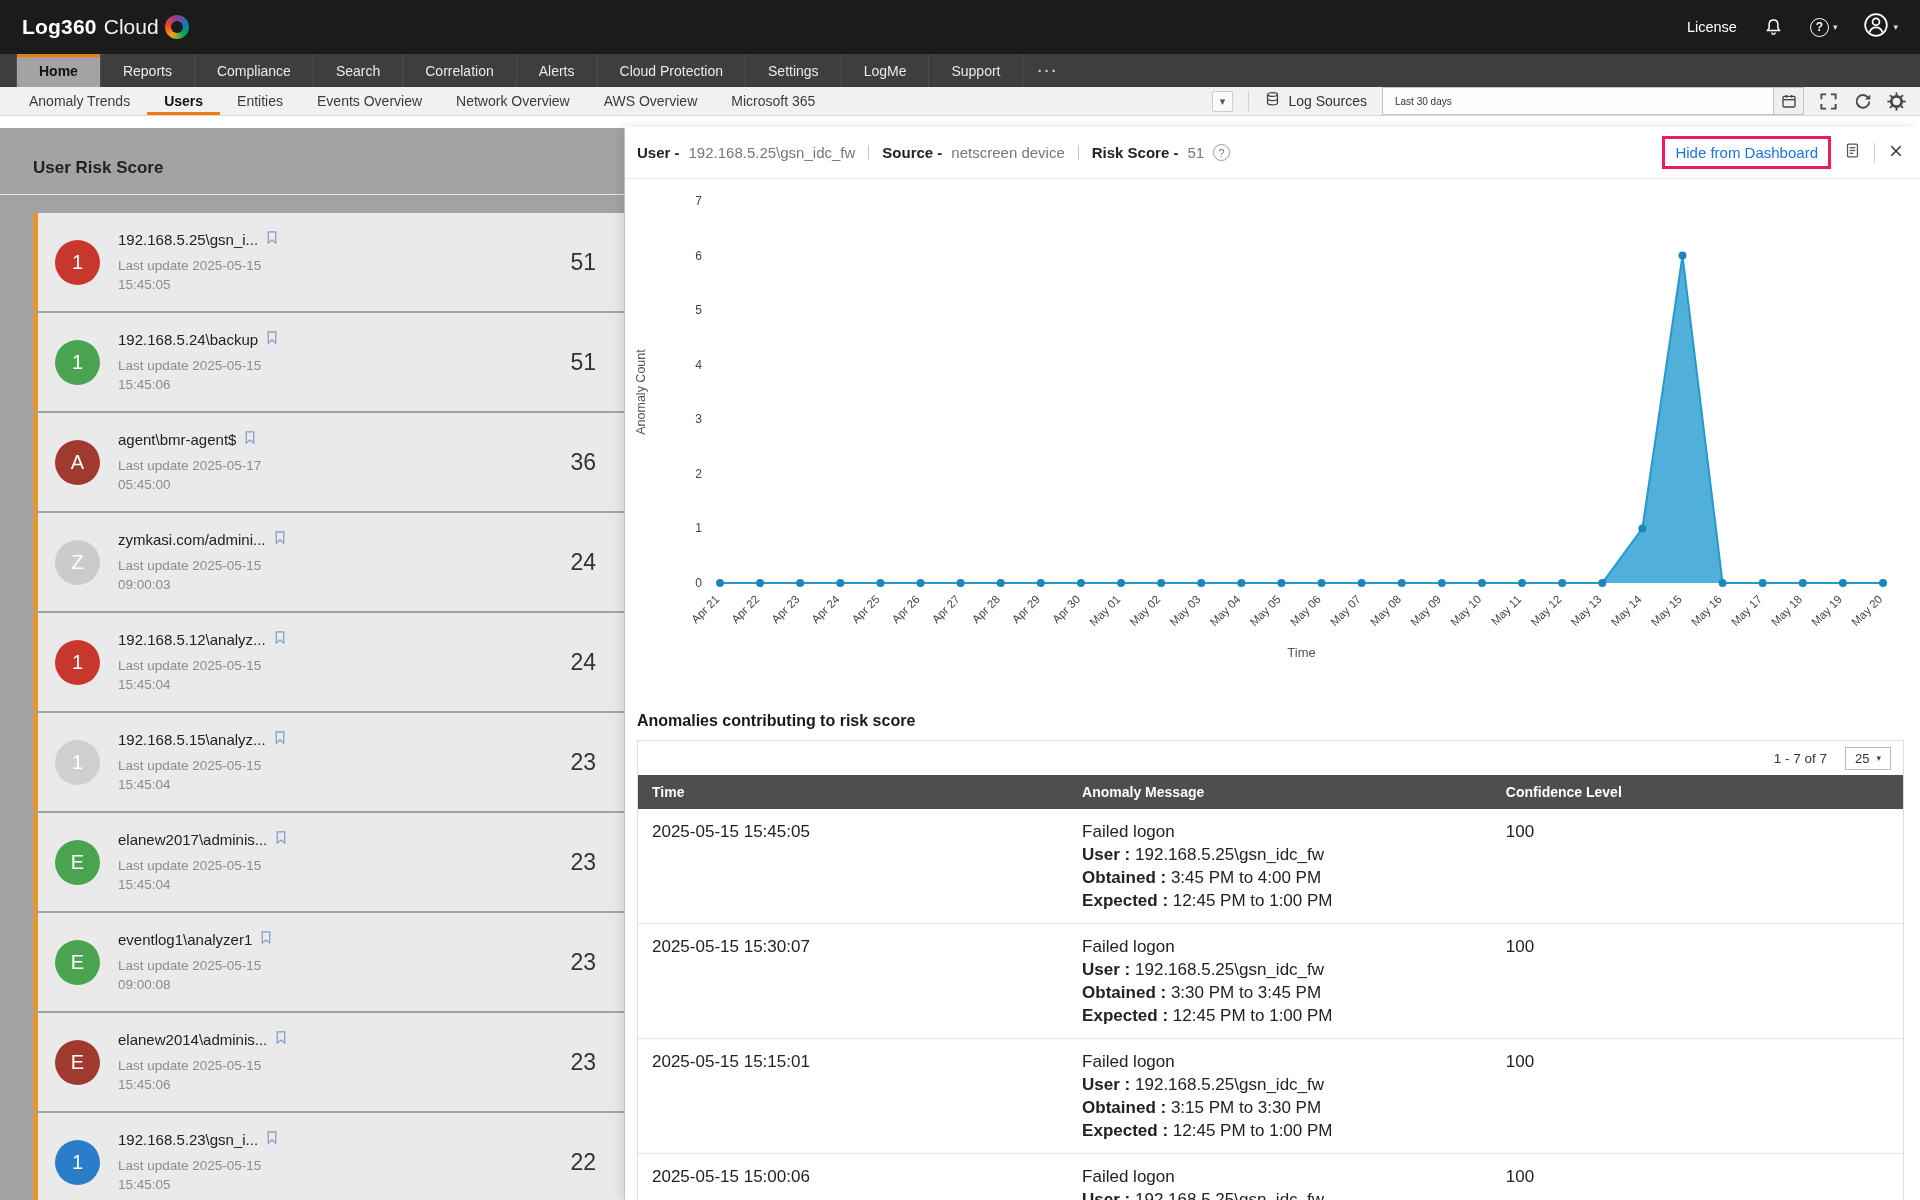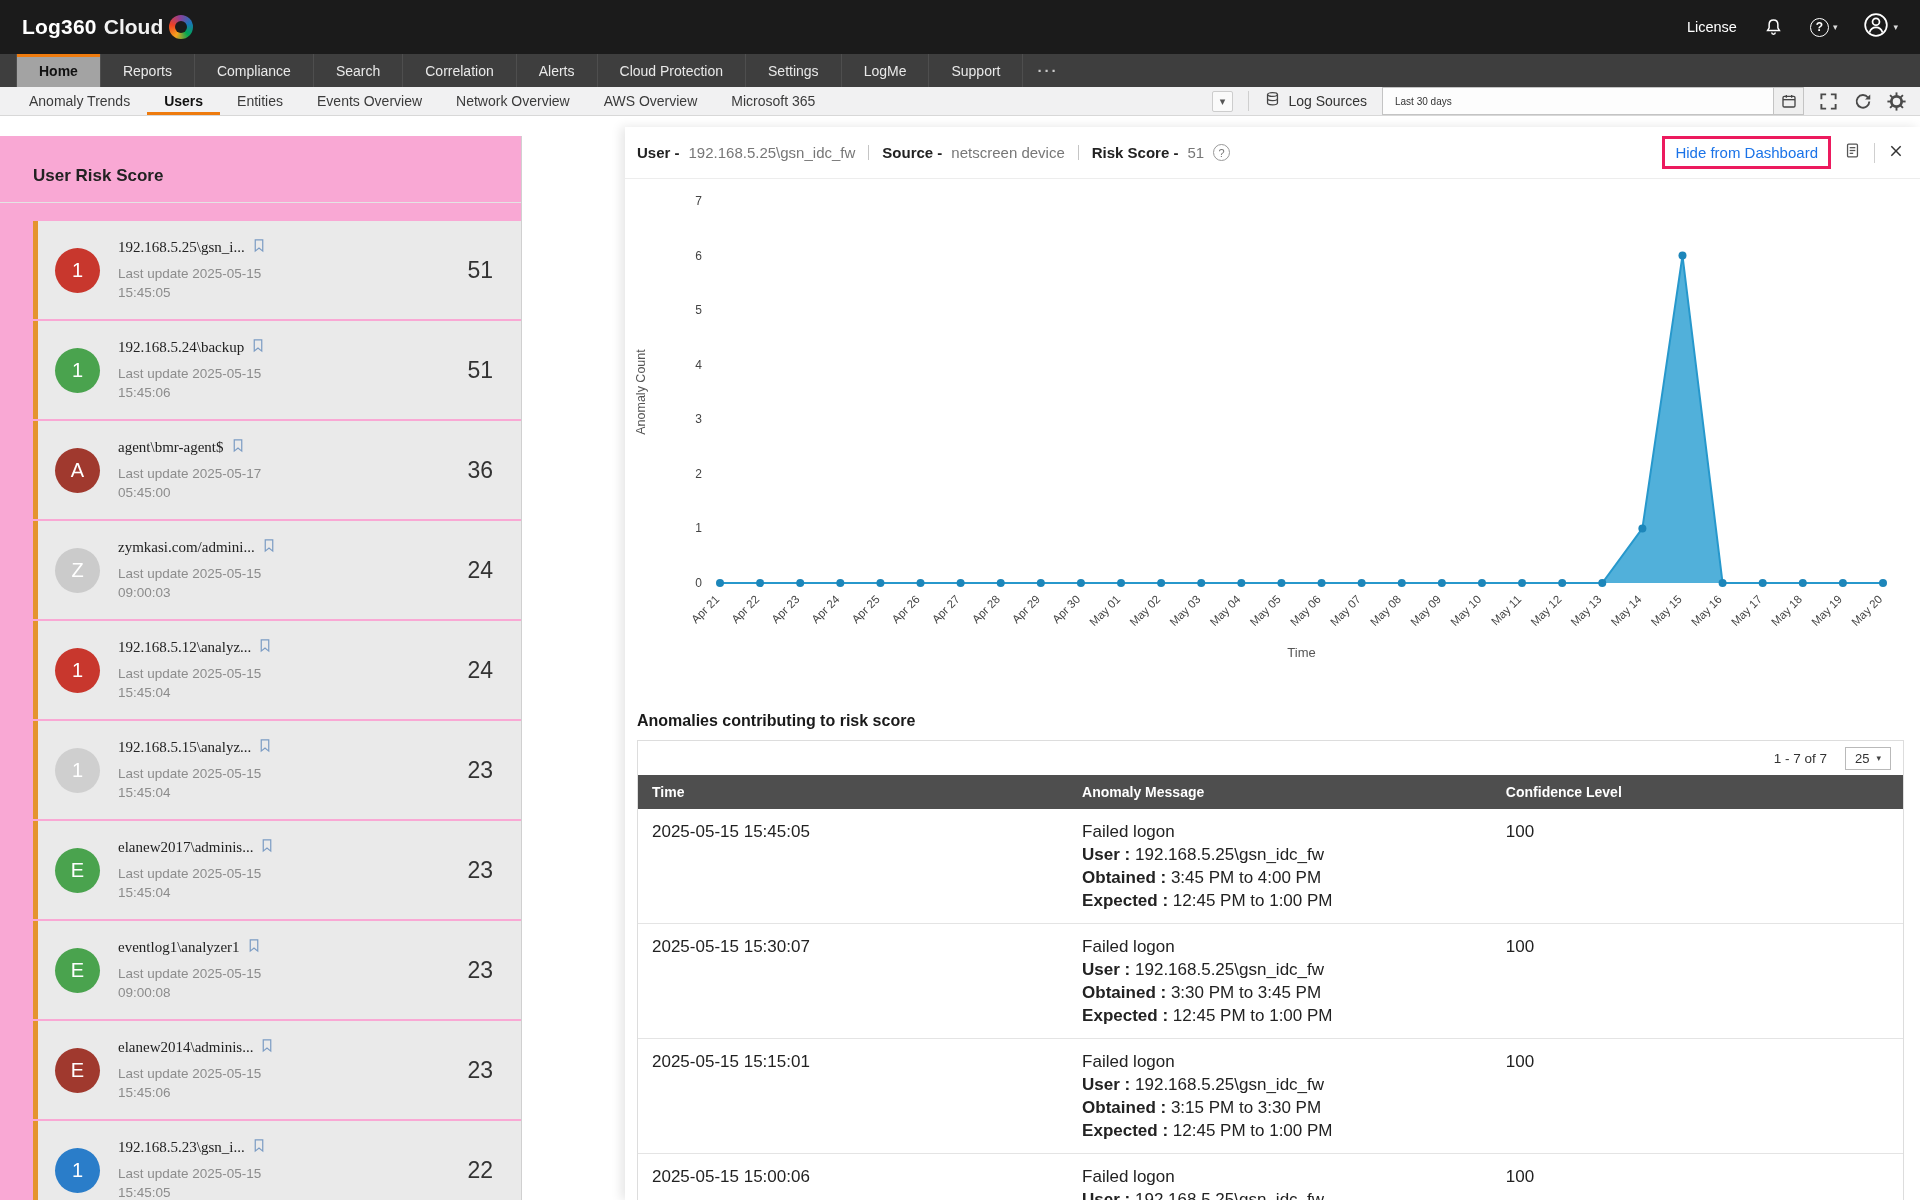--- a/index.html
+++ b/index.html
@@ -4,21 +4,21 @@
 <style>
   * { box-sizing: border-box; margin: 0; padding: 0; }
   html,body { width:1920px; height:1200px; overflow:hidden; background:#fff;
     font-family:"Liberation Sans", sans-serif; }
 
   
   .topbar { height:54px; background:#1b1b1b; display:flex; align-items:center;
     justify-content:space-between; padding:0 22px; color:#fff; }
   .logo { display:flex; align-items:center; cursor:pointer; }
   .logo-bold { font-size:21px; font-weight:bold; letter-spacing:.2px; }
-  .logo-light { font-size:21px; font-weight:700; margin-left:7px; color:#f2f2f2; }
+  .logo-light { font-size:21px; font-weight:400; margin-left:7px; color:#f2f2f2; }
   .logo-swirl { width:24px; height:24px; border-radius:50%; margin-left:6px; position:relative;
     background:conic-gradient(from 210deg,#f6a21d,#ef4123,#8d3f98,#1b75bb,#00a651,#f6a21d); }
   .logo-swirl::after { content:""; position:absolute; inset:6px; background:#1b1b1b; border-radius:50%; }
   .topbar-right { display:flex; align-items:center; gap:26px; }
   .license { font-size:14.5px; color:#fff; cursor:pointer; }
   .tb-icon { display:flex; align-items:center; cursor:pointer; }
   .tb-group { display:flex; align-items:center; gap:4px; cursor:pointer; }
   .help-circle { width:19px; height:19px; border:1.6px solid #fff; border-radius:50%;
     display:flex; align-items:center; justify-content:center; font-size:12px; font-weight:bold; }
   .caret { font-size:9px; color:#ddd; }
@@ -44,33 +44,33 @@
   .vsep { width:1px; height:20px; background:#cfcfcf; }
   .log-sources { display:flex; align-items:center; gap:7px; font-size:14px; color:#333; cursor:pointer; }
   .date-field { width:422px; height:28px; border:1px solid #c4c4c4; background:#fdfdfd;
     display:flex; align-items:center; justify-content:space-between; cursor:pointer; }
   .date-value { font-size:10px; color:#333; padding-left:12px; }
   .cal-btn { width:30px; height:100%; border-left:1px solid #c4c4c4; background:#efefef;
     display:flex; align-items:center; justify-content:center; }
   .tool-icon { display:flex; align-items:center; cursor:pointer; }
 
   
-  .left-panel { position:absolute; top:136px; left:0; width:522px; bottom:0; background:#f9a8d4;
+  .left-panel { position:absolute; top:128px; left:0; width:625px; bottom:0; background:#a3a3a3;
     border-right:1px solid #d0d0d0; overflow:hidden; }
   .left-title { padding:30px 0 16px 33px; font-size:17px; font-weight:bold; color:#222;
     border-bottom:1px solid #e4e4e4; }
   .risk-list { margin-top:18px; }
   .risk-item { position:relative; margin:0 0 2px 33px; height:98px; background:#eaeaea;
     display:flex; align-items:center; cursor:pointer; }
   .risk-item::before { content:""; position:absolute; left:0; top:0; bottom:0; width:4.5px;
     background:var(--item-bar-orange); }
   .avatar { width:45px; height:45px; border-radius:50%; margin-left:22px; flex:0 0 45px;
     color:#fff; font-size:20px; display:flex; align-items:center; justify-content:center; }
   .risk-info { margin-left:18px; flex:1; min-width:0; }
-  .risk-name-row { display:flex; align-items:center; gap:8px; margin-bottom:7px;font-family:Liberation Serif, serif; }
+  .risk-name-row { display:flex; align-items:center; gap:8px; margin-bottom:7px; }
   .risk-name { font-size:15px; color:#222; white-space:nowrap; }
   .risk-sub { font-size:13.5px; color:#8c8c8c; line-height:19px; }
   .risk-score { font-size:23px; color:#333; margin-right:28px; }
 
   
   .detail-panel { position:absolute; top:127px; left:625px; right:0; bottom:0; background:#fff;
     box-shadow:-4px 0 10px rgba(0,0,0,.10); overflow:hidden; }
   .detail-header { display:flex; align-items:center; height:52px; padding:0 16px 0 12px;
     border-bottom:1px solid #ededed; }
   .dh-left { display:flex; align-items:center; gap:9px; font-size:15px; }

